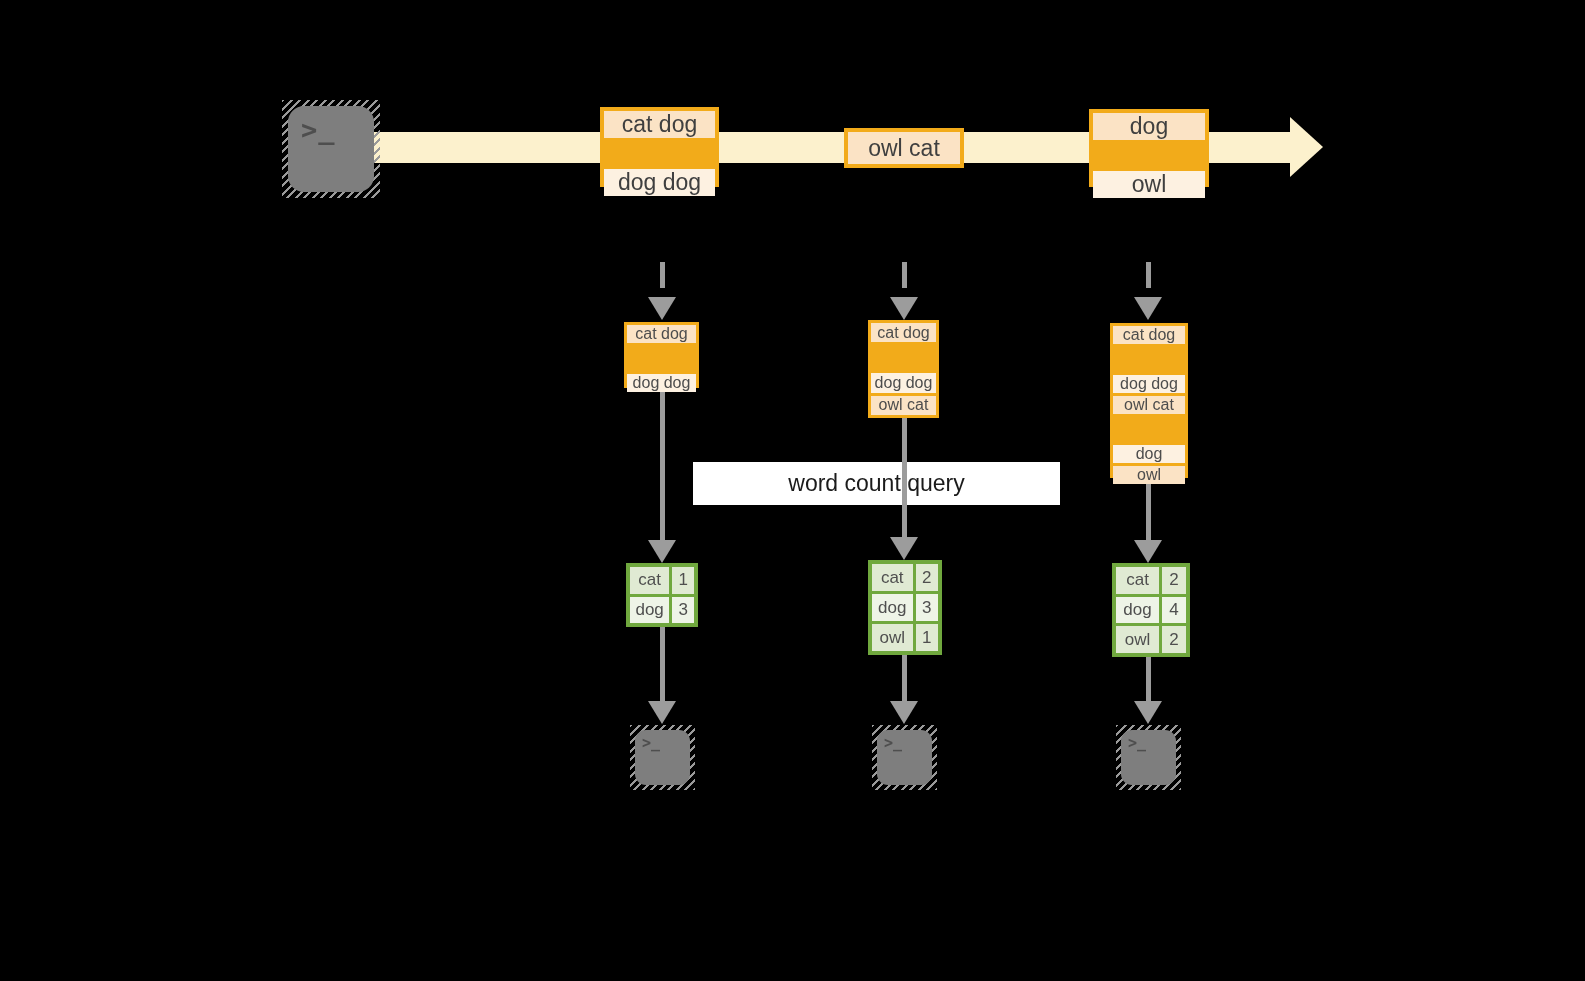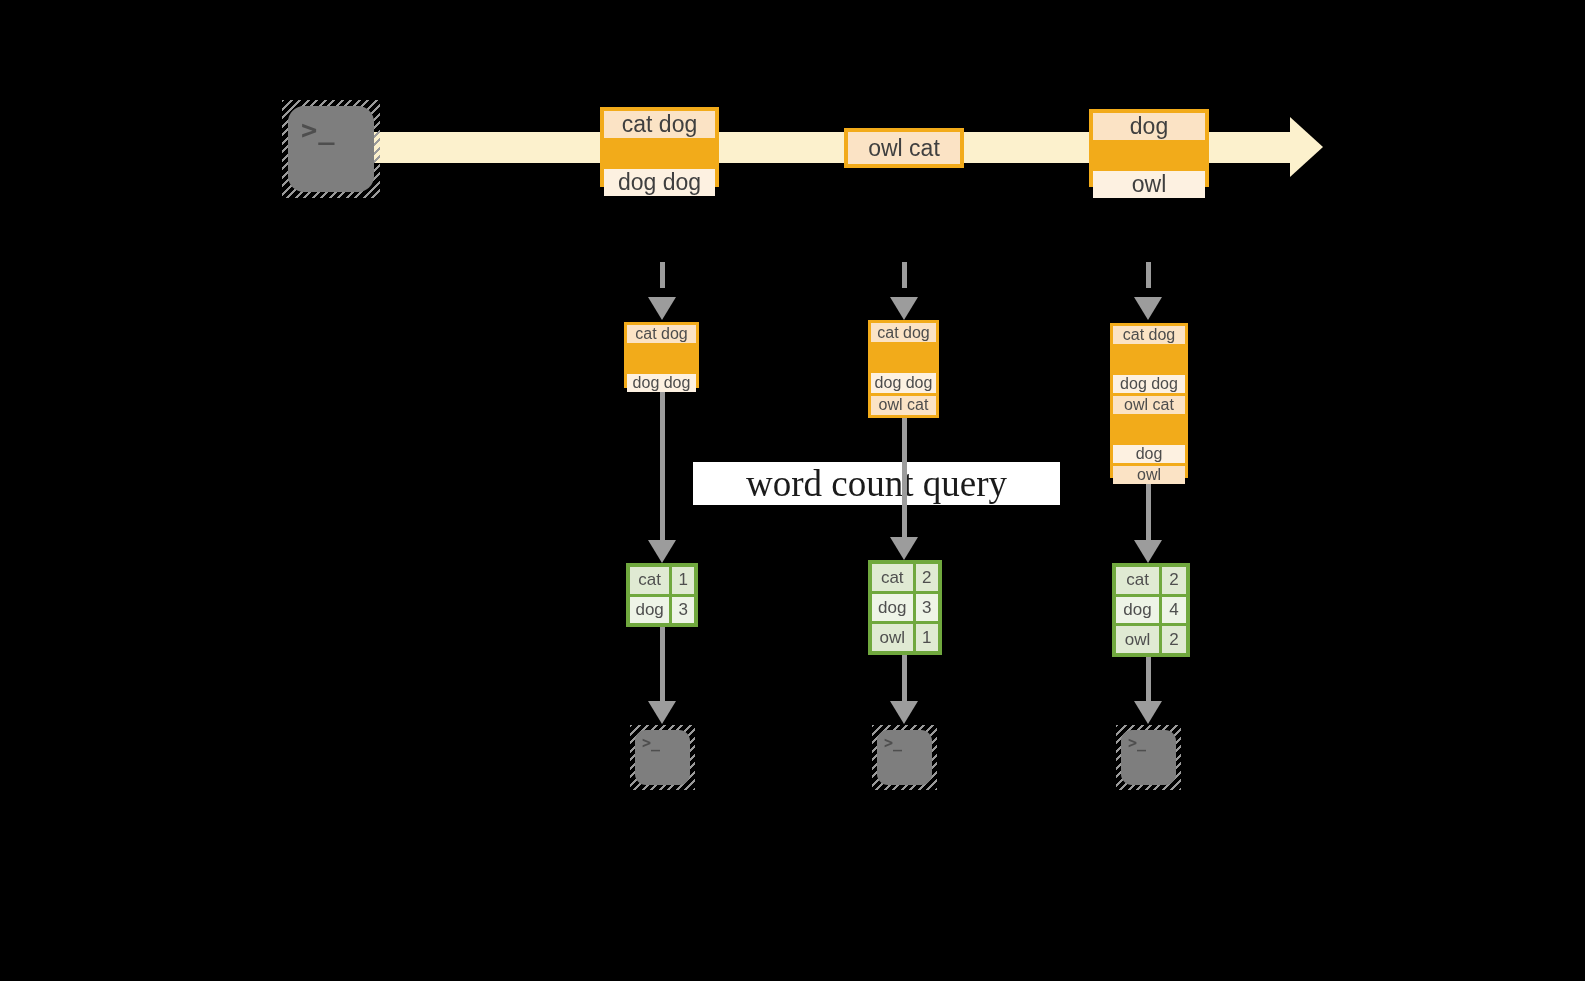--- a/index.html
+++ b/index.html
@@ -55,21 +55,21 @@
   .vline{position:absolute;width:5px;background:#9c9c9c;z-index:2;}
   .ahead{
     position:absolute;width:0;height:0;z-index:2;
     border-left:14px solid transparent;border-right:14px solid transparent;
     border-top:23px solid #9c9c9c;
   }
   
   .query-band{
     position:absolute;left:693px;top:462px;width:367px;height:43px;background:#ffffff;
     display:flex;align-items:center;justify-content:center;z-index:1;
-    font-size:37px;color:#1b1b1b;font-family:Liberation Serif, serif;
+    font-size:23px;color:#1b1b1b;
   }
 </style>
 </head>
 <body>
 
 <div class="canvas">
 
   <div class="stream-band"></div>
   <div class="stream-head"></div>
 

